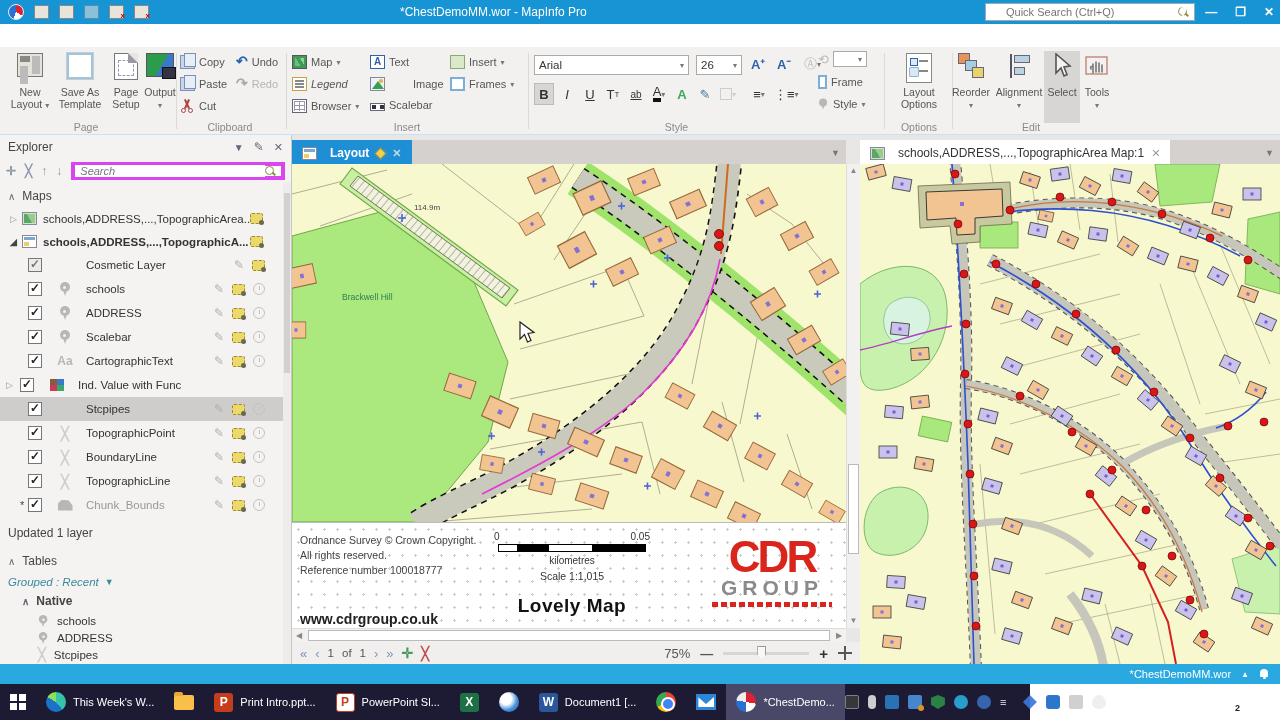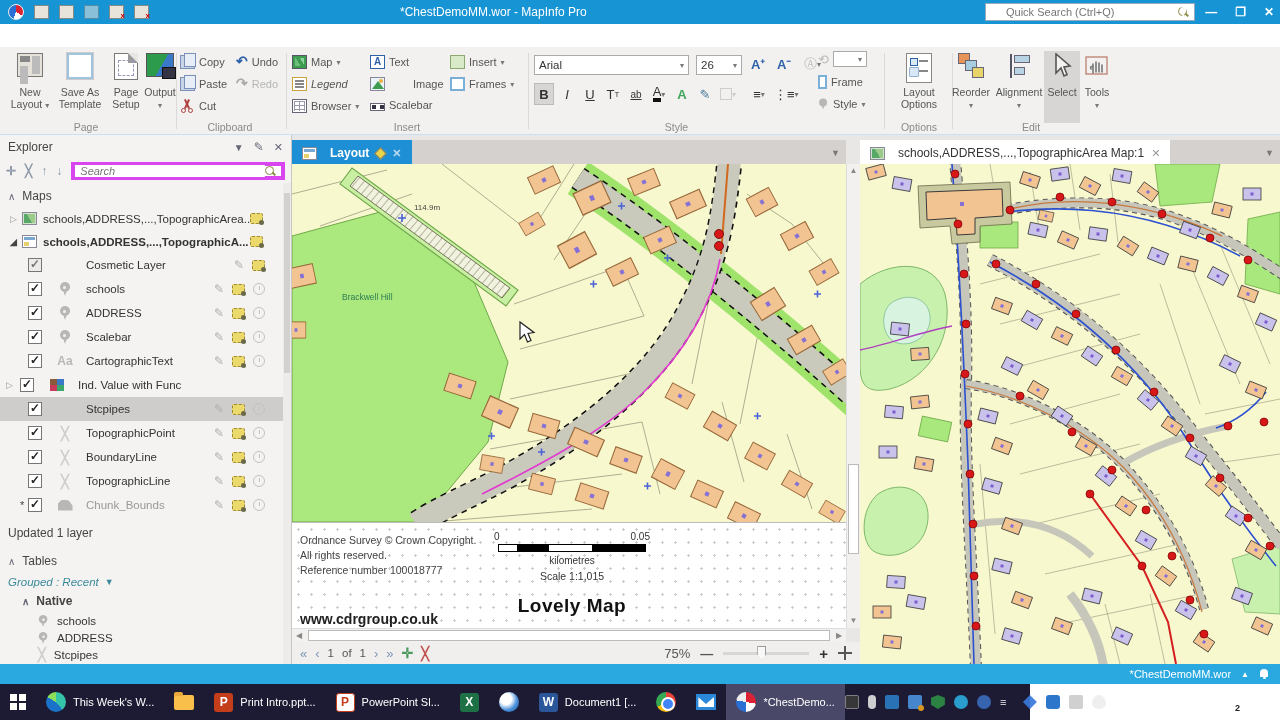--- a/index.html
+++ b/index.html
@@ -822,20 +822,25 @@
               <span>0</span>
               <span>0.05</span>
             </div>
           <div id="sbar">
               <i></i>
               <i></i>
               <i></i>
             </div>
           <div class="sb-units">kilometres</div>
           <div class="sb-scale">Scale 1:1,015</div>
+        </div>
+        <div id="cdr-logo">
+          <div class="cdr">CDR</div>
+          <div class="grp">GROUP</div>
+          <div class="strip"></div>
         </div>
         <div id="lovely">Lovely Map</div>
         <div id="weburl">www.cdrgroup.co.uk</div>
       </div>
 
       <div id="c-vscroll">
         <div class="scr-btn" style="top:0;">▲</div>
           <div class="thumb"></div>
           <div class="scr-btn" style="bottom:0;">▼</div>
       </div>

